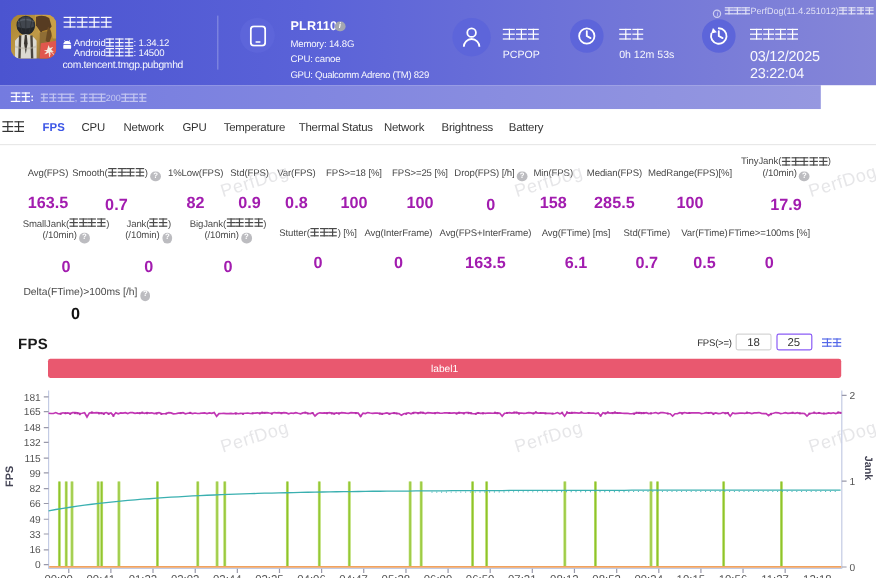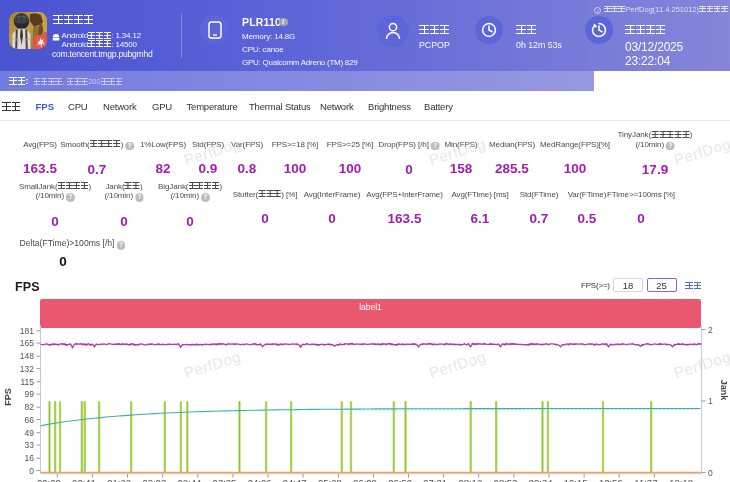--- a/index.html
+++ b/index.html
@@ -2,21 +2,21 @@
 <html><head><meta charset="utf-8"><style>
 *{margin:0;padding:0;box-sizing:border-box}
 html,body{width:730px;height:482px;overflow:hidden;font-family:"Liberation Sans",sans-serif;background:#fff;position:relative}
 .abs{position:absolute}
 .h{display:inline-block;width:.88em;height:.88em;margin:0 .045em;vertical-align:-.08em;
 background:linear-gradient(currentColor,currentColor) 50% 0/1px 100% no-repeat,
 linear-gradient(currentColor,currentColor) 0 0/100% 1px no-repeat,
 linear-gradient(currentColor,currentColor) 0 50%/100% 1px no-repeat,
 linear-gradient(currentColor,currentColor) 0 100%/100% 1px no-repeat}
 .hdr{left:0;top:0;width:730px;height:71px;background:linear-gradient(90deg,#4b54d0,#5a62d8 35%,#8586d8)}
-.note{left:0;top:71px;width:594px;height:20px;background:linear-gradient(90deg,#747be0,#9698e0);color:#fff;font-size:7.5px;line-height:20px}
+.note{left:0;top:71px;width:684px;height:20px;background:linear-gradient(90deg,#747be0,#9698e0);color:#fff;font-size:7.5px;line-height:20px}
 .tabs{left:0;top:91px;width:730px;height:30px;background:#fff;border-bottom:1px solid #e8e8e8}
 .tab{position:absolute;top:101px;font-size:9.5px;letter-spacing:-.2px;color:#333;white-space:nowrap}
 .wm{position:absolute;color:#c9c9ce;opacity:.45;font-size:15px;letter-spacing:.5px;transform:rotate(-17deg);white-space:nowrap}
 .cell{position:absolute;transform:translateX(-50%);text-align:center;white-space:nowrap}
 .lb{font-size:8px;letter-spacing:-.1px;color:#4a4a4a;line-height:9.5px}
 .vl{font-size:13.5px;font-weight:bold;color:#a21caf;margin-top:12px}
 .q{display:inline-block;width:8.5px;height:8.5px;border-radius:50%;background:#bcbcc0;color:#fff;font-size:6.5px;line-height:8.5px;text-align:center;vertical-align:-1px;font-weight:bold}
 .wht{color:#fff}
 .sm{font-size:8px;letter-spacing:-.15px;opacity:.95}
 </style></head><body>
@@ -207,21 +207,21 @@
 <span class="wm" style="left:428px;top:143px">PerfDog</span>
 <span class="wm" style="left:673px;top:143px">PerfDog</span>
 <span class="wm" style="left:183px;top:356px">PerfDog</span>
 <span class="wm" style="left:428px;top:356px">PerfDog</span>
 <span class="wm" style="left:673px;top:356px">PerfDog</span>
 <div class="abs" style="left:15px;top:280px;font-size:12.5px;font-weight:bold;color:#1a1a1a;letter-spacing:.2px">FPS</div>
 <div class="abs" style="left:581px;top:281px;font-size:8px;letter-spacing:-.2px;color:#333">FPS(&gt;=)</div>
 <div class="abs" style="left:613px;top:277.5px;width:30px;height:14px;border:1px solid #d5d5d5;border-radius:2px;font-size:9.5px;color:#333;text-align:center;line-height:13px">18</div>
 <div class="abs" style="left:646.5px;top:277.5px;width:30px;height:14px;border:1px solid #8b5cf6;border-radius:2px;font-size:9.5px;color:#333;text-align:center;line-height:13px">25</div>
 <div class="abs" style="left:685px;top:280.5px;font-size:8.5px;color:#5468e8;text-decoration:underline"><i class="h"></i><i class="h"></i></div>
-<div class="abs" style="left:40px;top:299px;width:661px;height:29px;background:#e9586f;border-radius:2px;color:#fff;font-size:8.5px;text-align:center;line-height:16px">label1</div>
+<div class="abs" style="left:40px;top:299px;width:661px;height:16px;background:#e9586f;border-radius:2px;color:#fff;font-size:8.5px;text-align:center;line-height:16px">label1</div>
 <svg id="chart" viewBox="0 320 730 162" style="position:absolute;left:0;top:320px;width:730px;height:162px">
 <line x1="40.5" y1="325.5" x2="40.5" y2="474" stroke="#c3cbe4" stroke-width="1"></line>
 <line x1="701.5" y1="325.5" x2="701.5" y2="474" stroke="#c3cbe4" stroke-width="1"></line>
 <line x1="40.5" y1="473.7" x2="701.5" y2="473.7" stroke="#c3cbe4" stroke-width="1"></line>
 <line x1="36.5" y1="330.8" x2="40.5" y2="330.8" stroke="#99a" stroke-width="1"></line>
     <text x="34" y="333.8" text-anchor="end" font-size="8.5" fill="#555">181</text>
     <line x1="36.5" y1="343.1" x2="40.5" y2="343.1" stroke="#99a" stroke-width="1"></line>
     <text x="34" y="346.1" text-anchor="end" font-size="8.5" fill="#555">165</text>
     <line x1="36.5" y1="356.3" x2="40.5" y2="356.3" stroke="#99a" stroke-width="1"></line>
     <text x="34" y="359.3" text-anchor="end" font-size="8.5" fill="#555">148</text>

